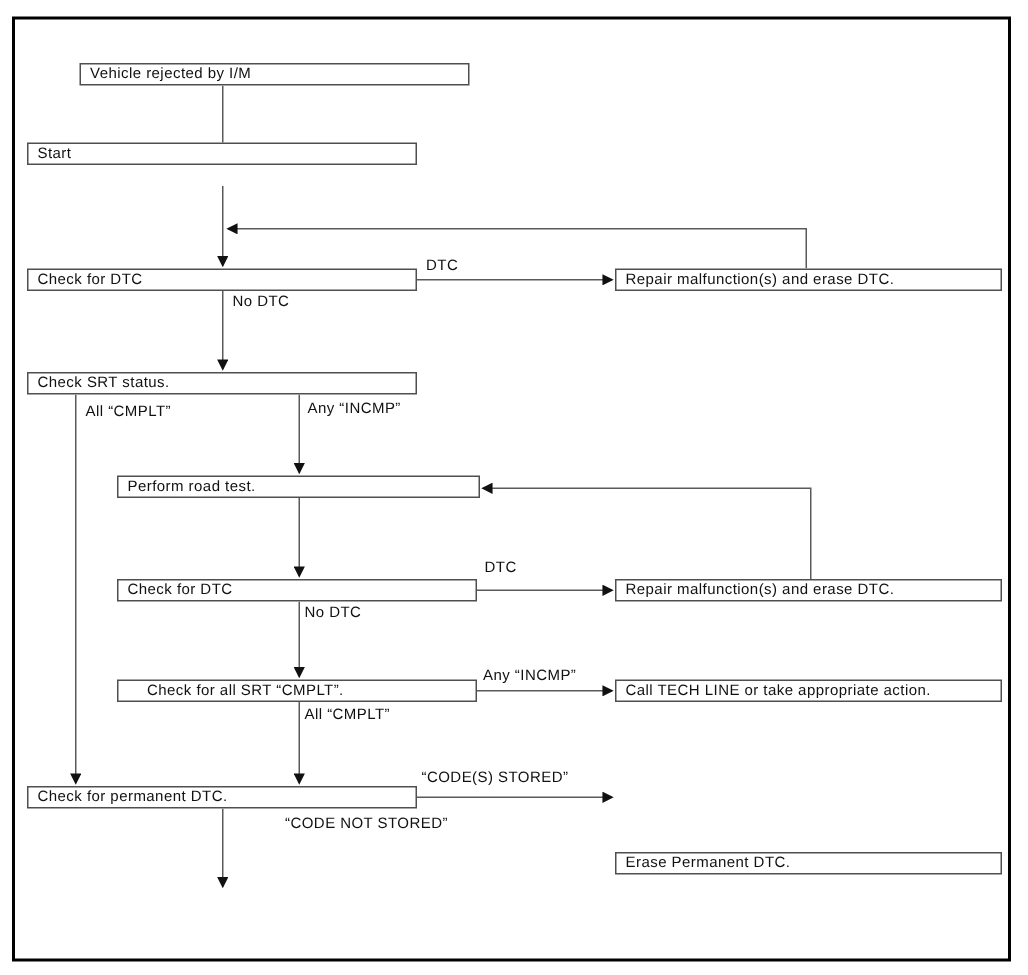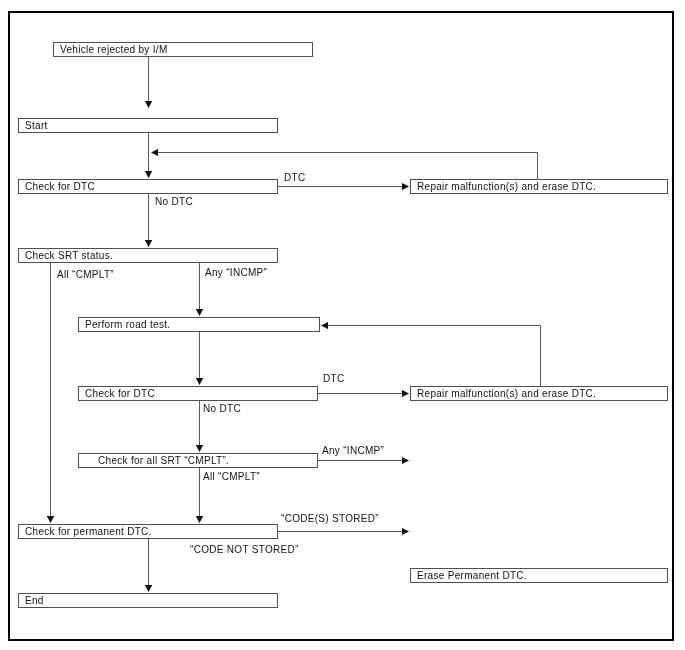--- a/index.html
+++ b/index.html
@@ -69,31 +69,31 @@
 
       <line x1="199.5" y1="468" x2="199.5" y2="522" marker-end="url(#arr)"></line>
 
       <line x1="278" y1="531.5" x2="408" y2="531.5" marker-end="url(#arr)"></line>
 
       <line x1="148.5" y1="539" x2="148.5" y2="591" marker-end="url(#arr)"></line>
     </g>
   </svg>
 
   <div class="node" style="left:18px;top:42px;width:260px;margin-left:35px;">Vehicle rejected by I/M</div>
-  <div class="node" style="left:18px;top:118px;width:260px;">Start</div>
+  <div class="node" style="left:18px;top:95px;width:260px;">Start</div>
   <div class="node" style="left:18px;top:179px;width:260px;">Check for DTC</div>
   <div class="node" style="left:410px;top:179px;width:258px;">Repair malfunction(s) and erase DTC.</div>
   <div class="node" style="left:18px;top:248px;width:260px;">Check SRT status.</div>
   <div class="node" style="left:78px;top:317px;width:242px;">Perform road test.</div>
   <div class="node" style="left:78px;top:386px;width:240px;">Check for DTC</div>
   <div class="node" style="left:410px;top:386px;width:258px;">Repair malfunction(s) and erase DTC.</div>
   <div class="node" style="left:78px;top:453px;width:240px;padding-left:19px;">Check for all SRT “CMPLT”.</div>
+  <div class="node" style="left:410px;top:453px;width:258px;">Call TECH LINE or take appropriate action.</div>
   <div class="node" style="left:18px;top:524px;width:260px;">Check for permanent DTC.</div>
   <div class="node" style="left:410px;top:524px;width:258px;margin-top:44px;">Erase Permanent DTC.</div>
-  <div class="node" style="left:18px;top:593px;width:260px;">End</div>
 
   <div class="edge-label" style="left:284px;top:172px;">DTC</div>
   <div class="edge-label" style="left:155px;top:196px;">No DTC</div>
   <div class="edge-label" style="left:57px;top:269px;">All “CMPLT”</div>
   <div class="edge-label" style="left:205px;top:267px;">Any “INCMP”</div>
   <div class="edge-label" style="left:323px;top:373px;">DTC</div>
   <div class="edge-label" style="left:203px;top:403px;">No DTC</div>
   <div class="edge-label" style="left:322px;top:445px;">Any “INCMP”</div>
   <div class="edge-label" style="left:203px;top:471px;">All “CMPLT”</div>
   <div class="edge-label" style="left:281px;top:513px;">“CODE(S) STORED”</div>

